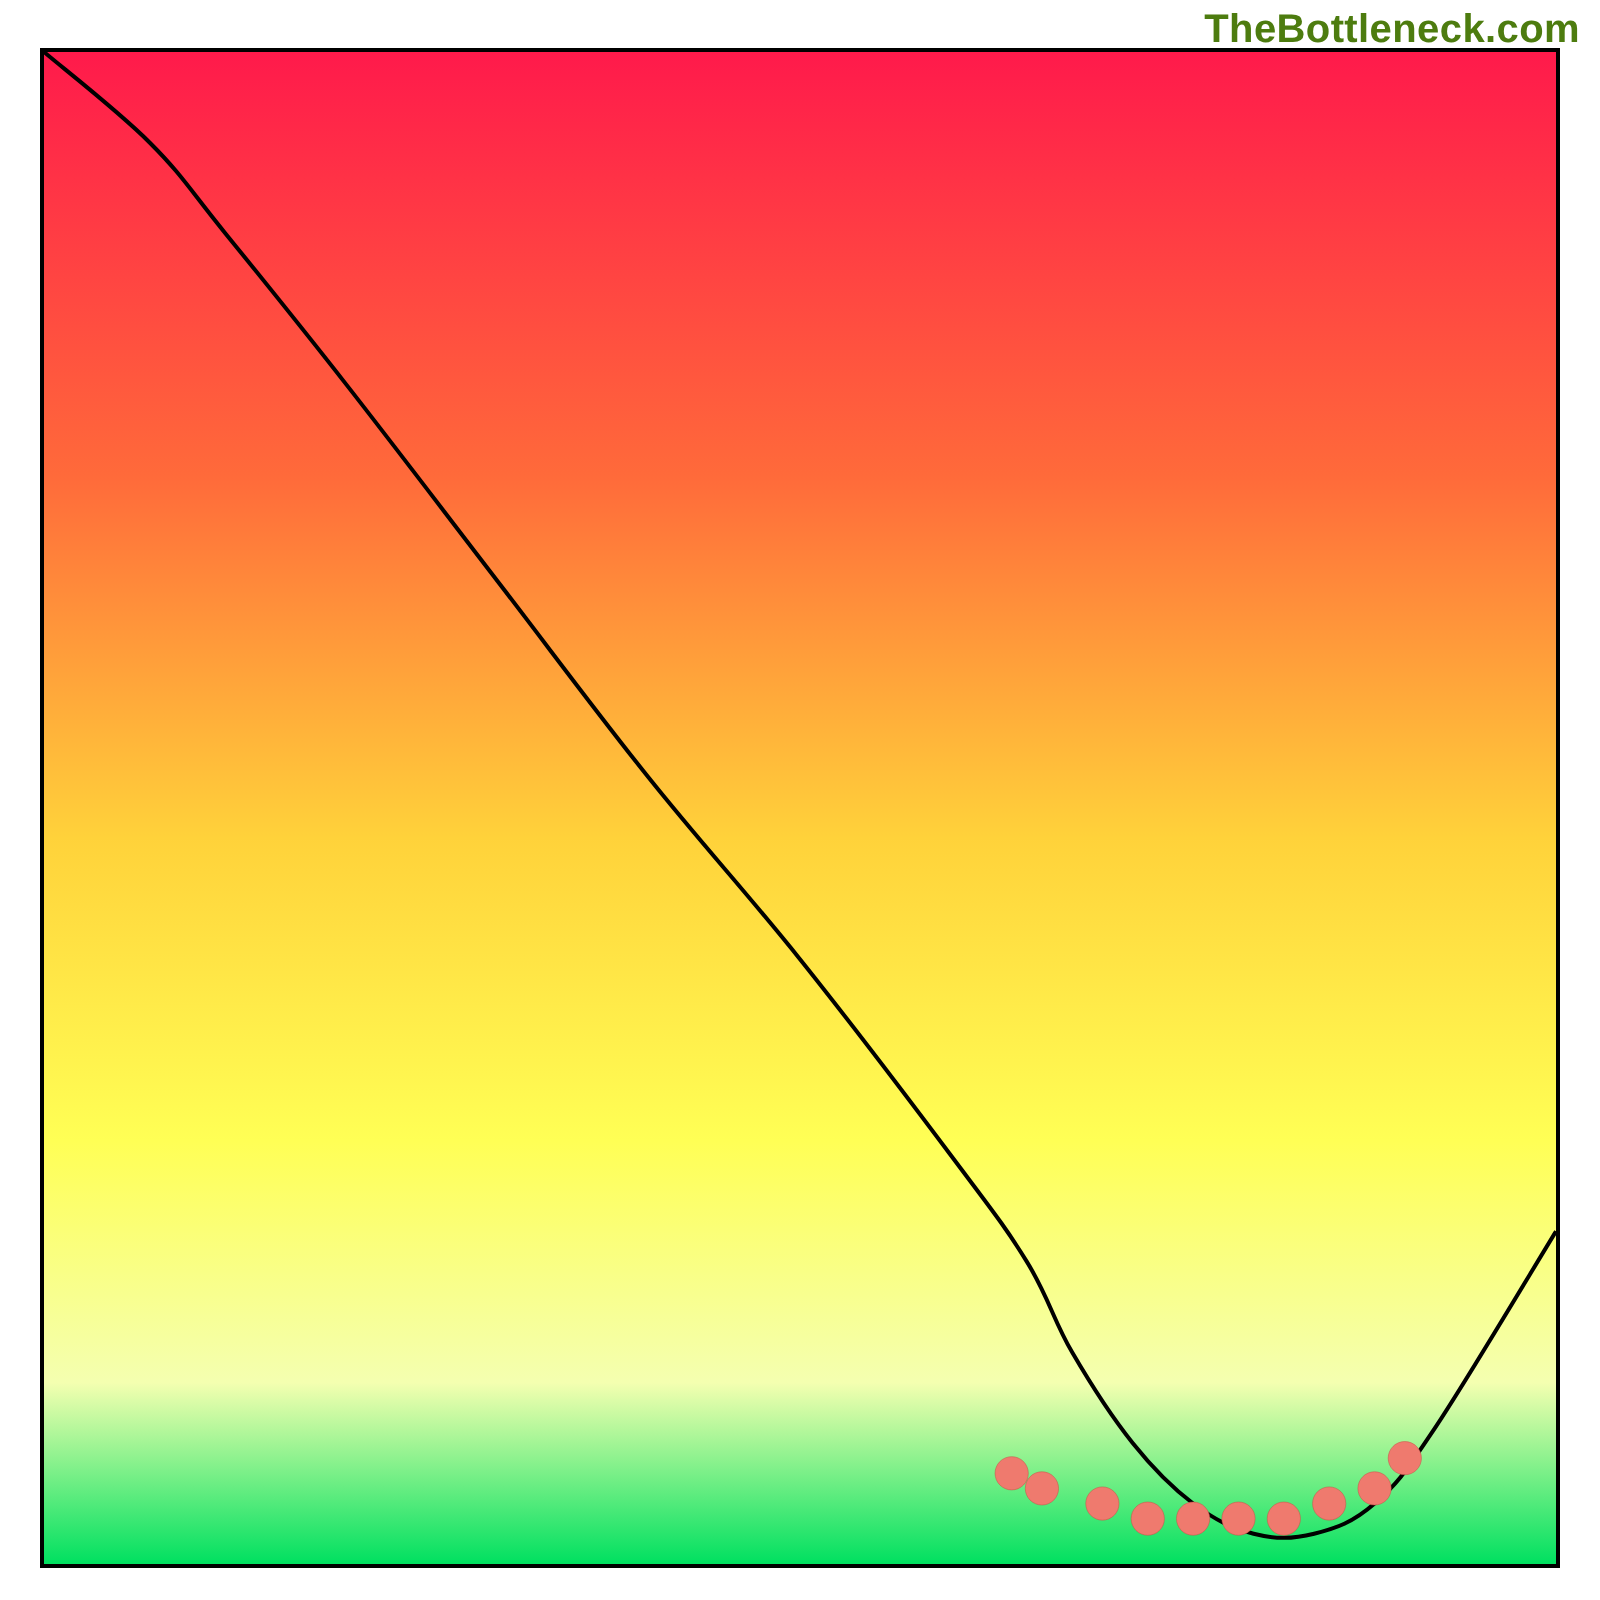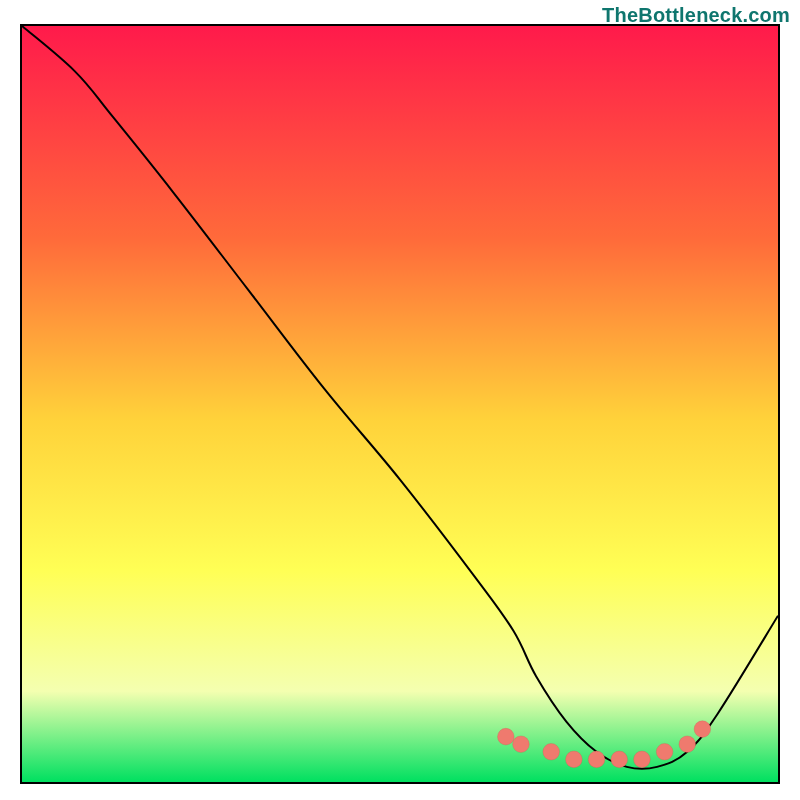--- a/index.html
+++ b/index.html
@@ -15,21 +15,21 @@
     position: relative;
     width: 800px;
     height: 800px;
   }
   .watermark {
     position: absolute;
     top: 4px;
     right: 10px;
     font-size: 20px;
     font-weight: 600;
-    color: #0f766e;
+    color: #4d7c0f;
     letter-spacing: 0.2px;
   }
   .plot {
     position: absolute;
     
     left: 20px;
     top: 24px;
     width: 760px;
     height: 760px;
     border: 2px solid #000;

